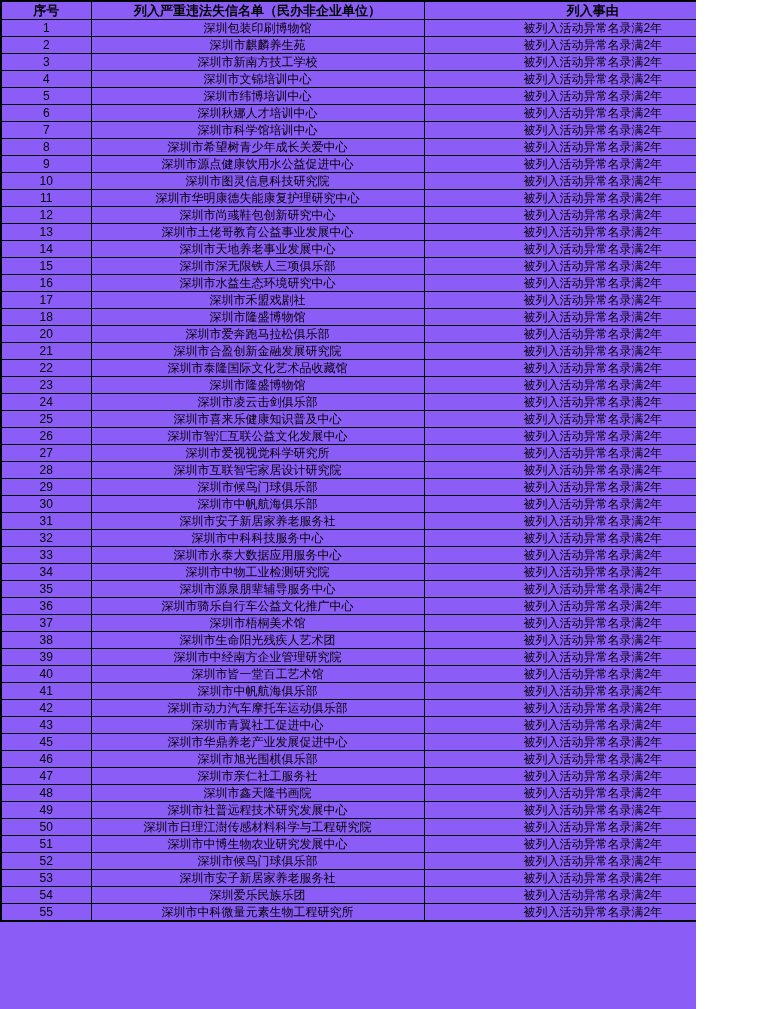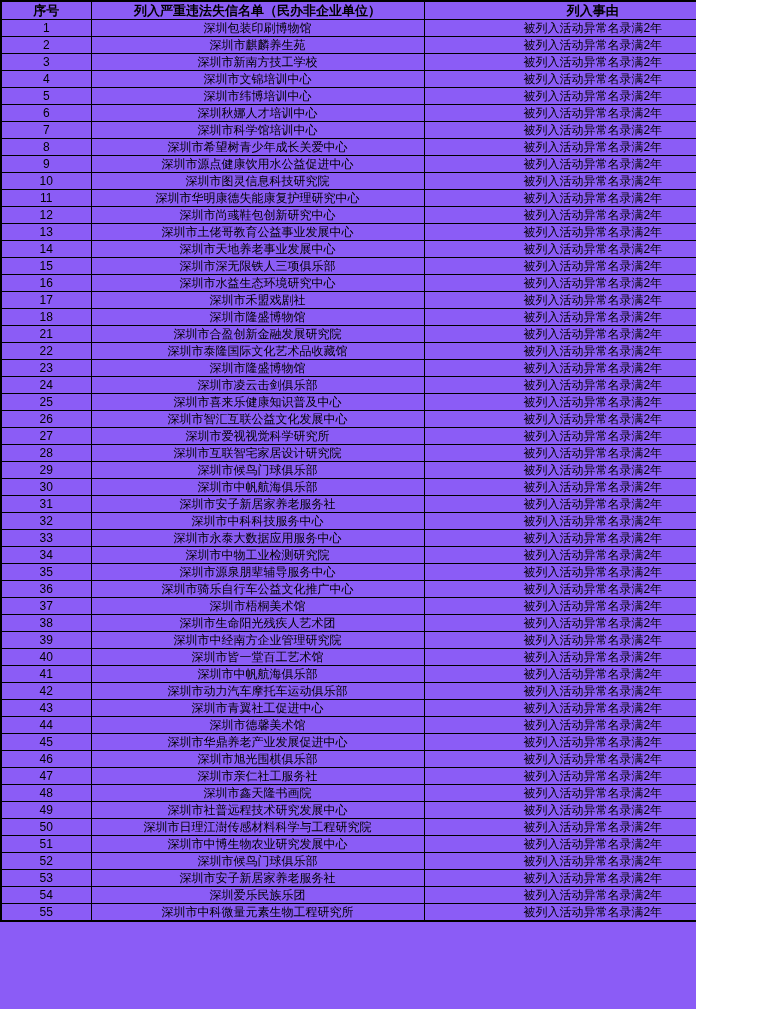--- a/index.html
+++ b/index.html
@@ -146,20 +146,25 @@
           <td>17</td>
           <td>深圳市禾盟戏剧社</td>
           <td>被列入活动异常名录满2年</td>
         </tr>
         <tr>
           <td>18</td>
           <td>深圳市隆盛博物馆</td>
           <td>被列入活动异常名录满2年</td>
         </tr>
         <tr>
+          <td>20</td>
+          <td>深圳市爱奔跑马拉松俱乐部</td>
+          <td>被列入活动异常名录满2年</td>
+        </tr>
+        <tr>
           <td>21</td>
           <td>深圳市合盈创新金融发展研究院</td>
           <td>被列入活动异常名录满2年</td>
         </tr>
         <tr>
           <td>22</td>
           <td>深圳市泰隆国际文化艺术品收藏馆</td>
           <td>被列入活动异常名录满2年</td>
         </tr>
         <tr>
@@ -258,25 +263,20 @@
           <td>被列入活动异常名录满2年</td>
         </tr>
         <tr>
           <td>42</td>
           <td>深圳市动力汽车摩托车运动俱乐部</td>
           <td>被列入活动异常名录满2年</td>
         </tr>
         <tr>
           <td>43</td>
           <td>深圳市青翼社工促进中心</td>
-          <td>被列入活动异常名录满2年</td>
-        </tr>
-        <tr>
-          <td>44</td>
-          <td>深圳市德馨美术馆</td>
           <td>被列入活动异常名录满2年</td>
         </tr>
         <tr>
           <td>45</td>
           <td>深圳市华鼎养老产业发展促进中心</td>
           <td>被列入活动异常名录满2年</td>
         </tr>
         <tr>
           <td>46</td>
           <td>深圳市旭光围棋俱乐部</td>

